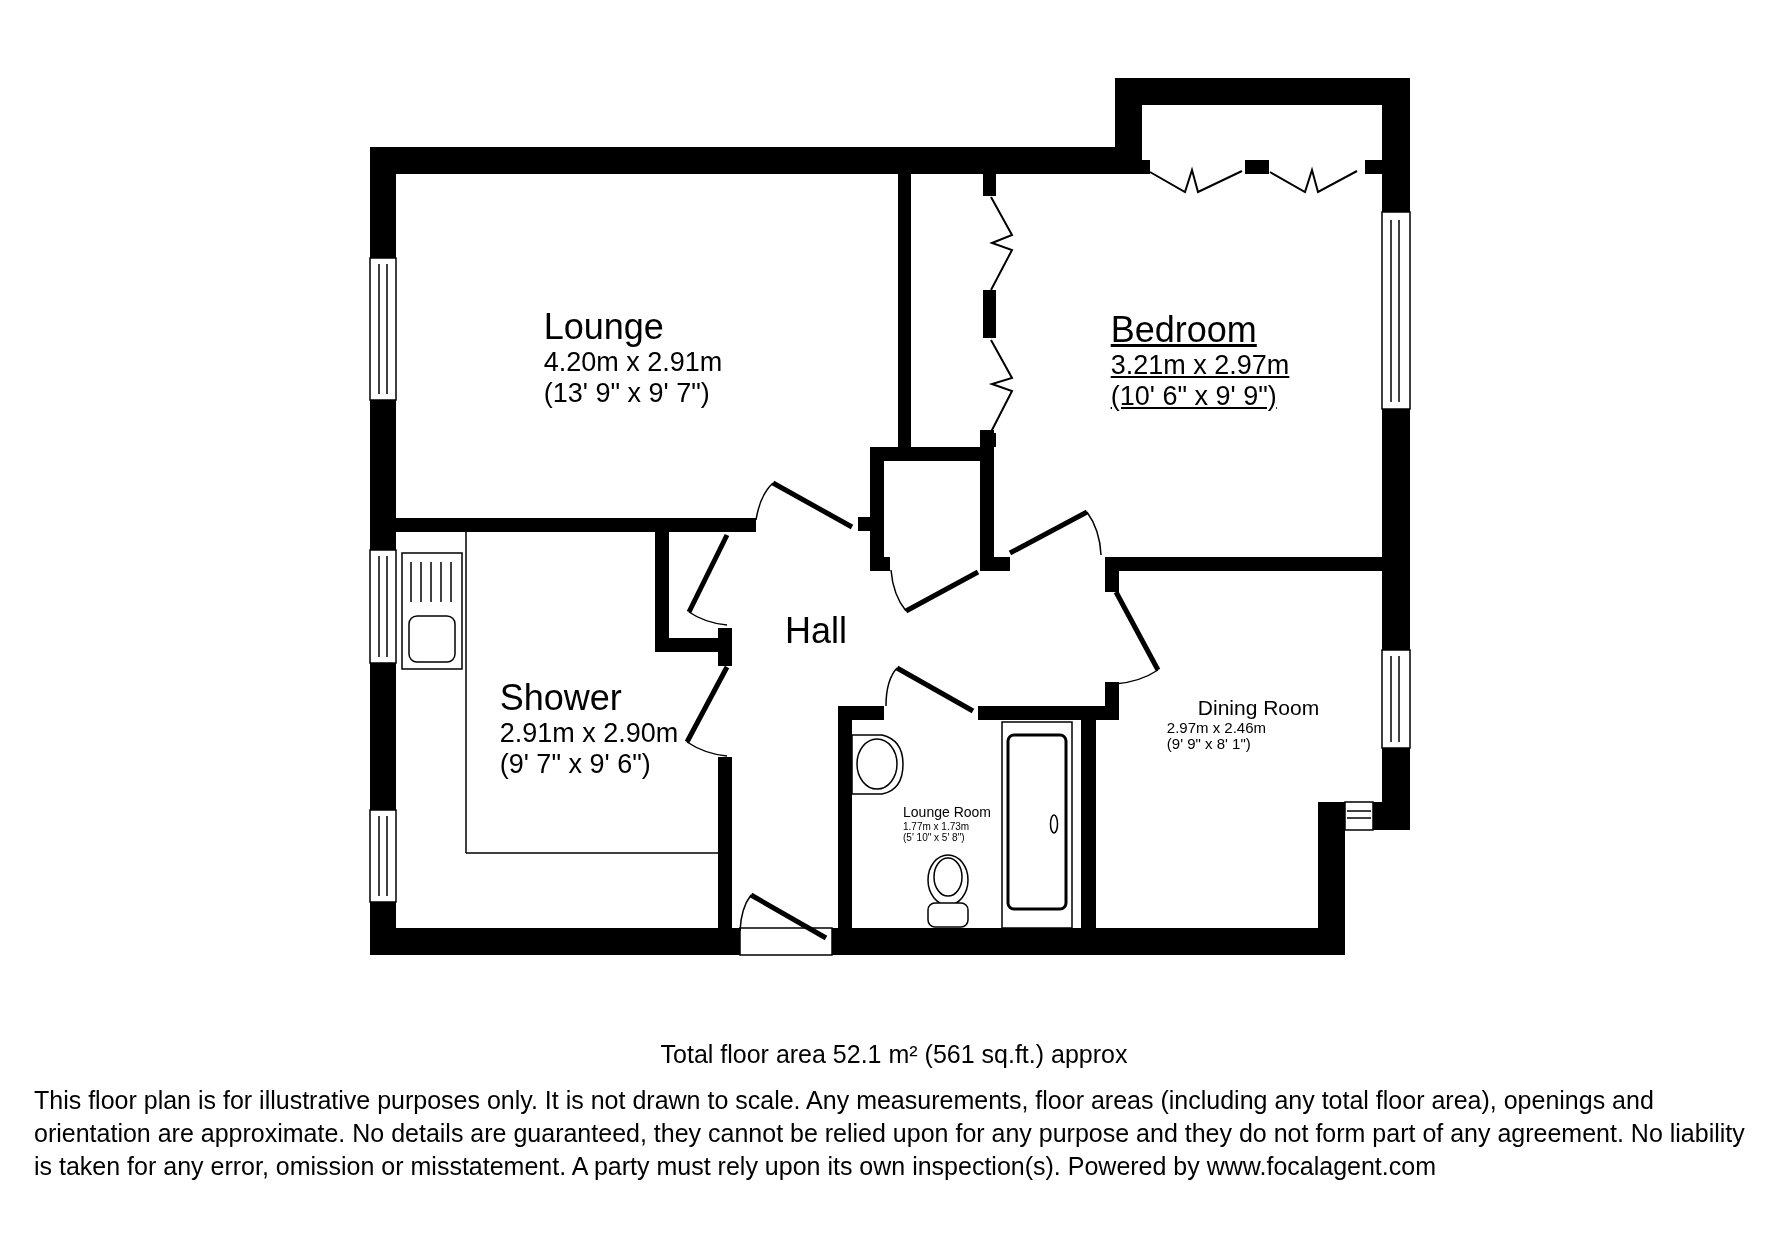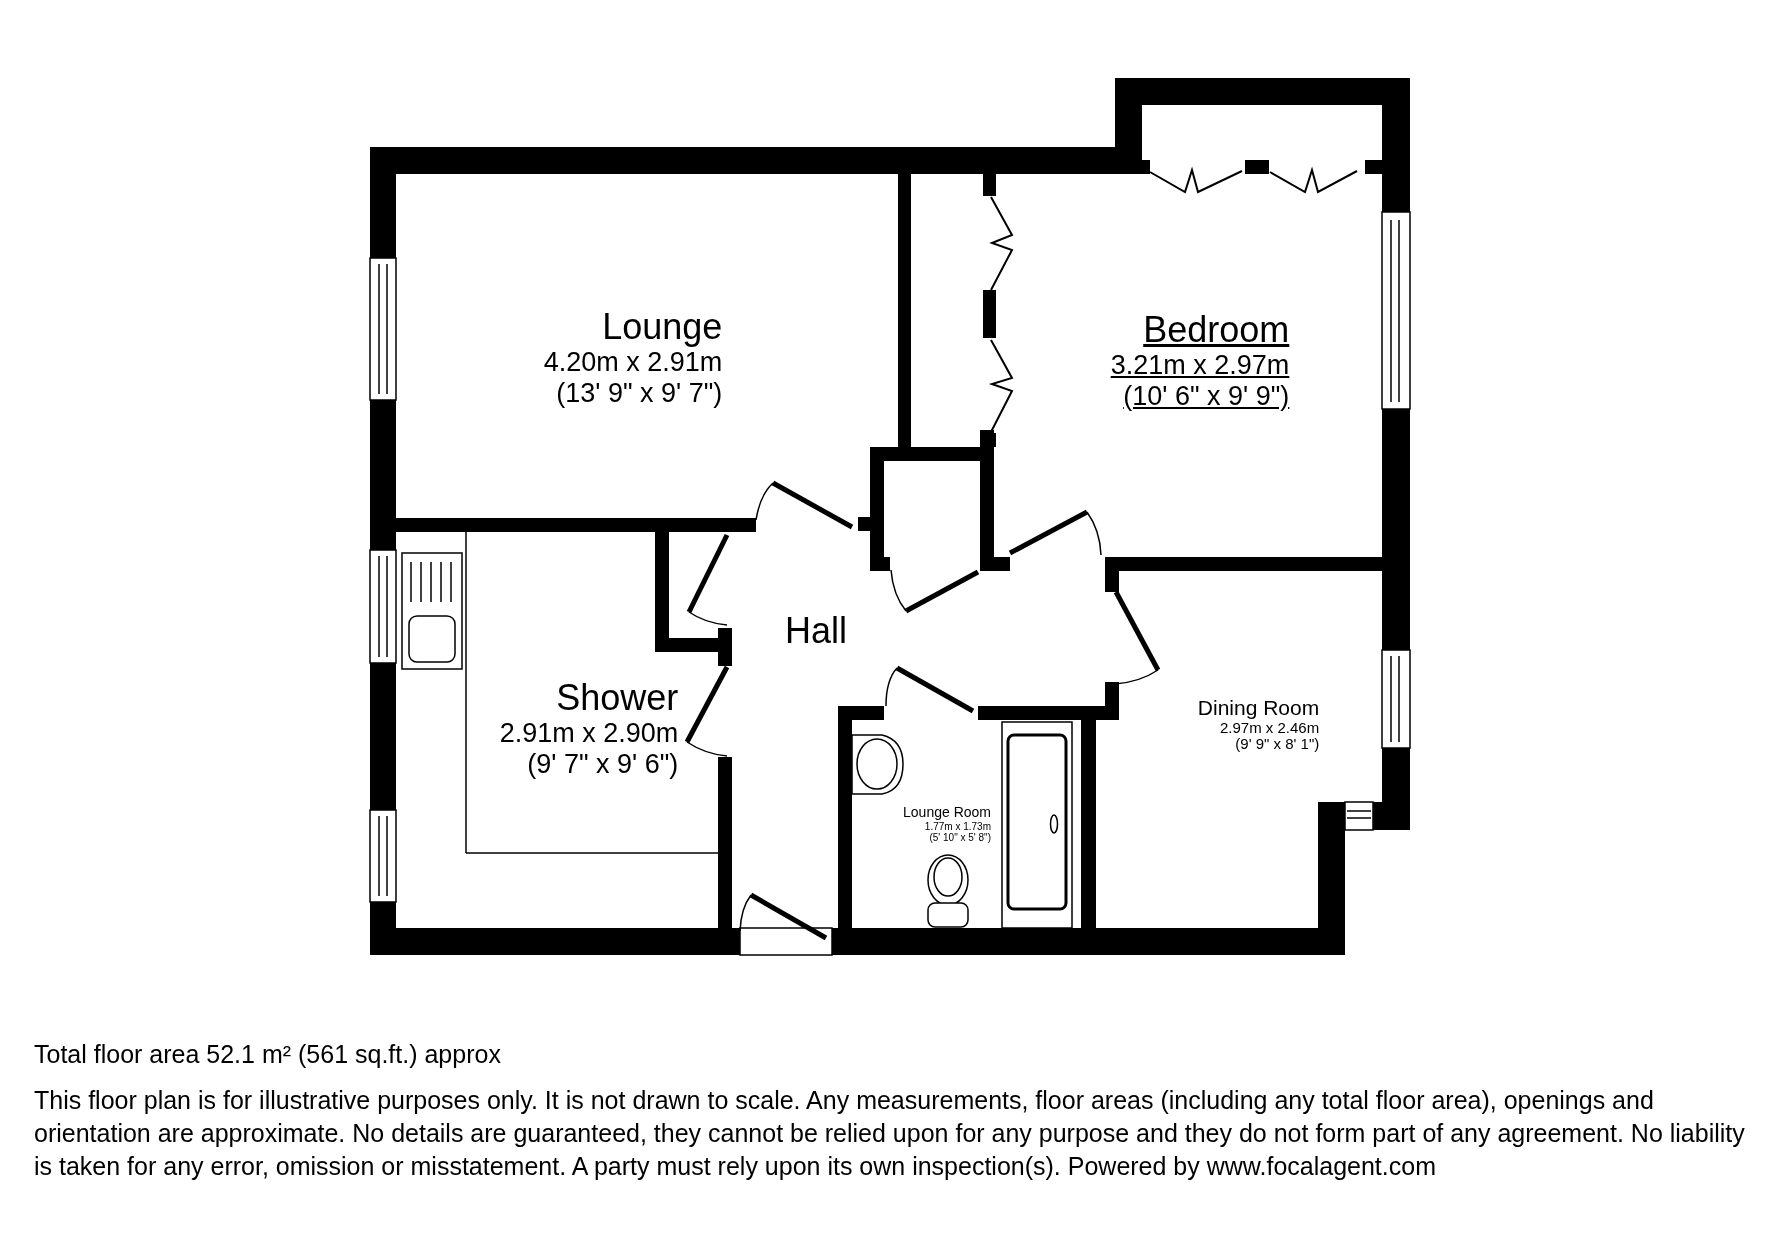--- a/index.html
+++ b/index.html
@@ -1,28 +1,28 @@
 <!DOCTYPE html>
 <html><head>
 <meta charset="utf-8">
 <style>
   html, body { margin: 0; padding: 0; background: #ffffff; }
   body { width: 1771px; height: 1239px; position: relative; overflow: hidden; font-family: "Liberation Sans", sans-serif; color: #000; }
   #plan { position: absolute; left: 0; top: 0; width: 1771px; height: 1000px; }
-  .room-label { position: absolute; text-align: right; white-space: nowrap; transform: translateX(-50%); line-height: 1.12; }
+  .room-label { position: absolute; text-align: left; white-space: nowrap; transform: translateX(-50%); line-height: 1.12; }
   .room-name { display: block; }
   .room-dim { display: block; }
   .lg .room-name { font-size: 36px; }
   .lg .room-dim { font-size: 27px; }
   .md .room-name { font-size: 21px; margin-left: 31px; }
   .md .room-dim { font-size: 15px; }
   .sm .room-name { font-size: 14px; }
   .sm .room-dim { font-size: 10px; }
   #footer { position: absolute; left: 34px; top: 1038px; width: 1720px; font-size: 25px; line-height: 33px; }
-  #total-area { margin-bottom: 13px; }
+  #total-area { margin-bottom: 13px; text-align: center; }
 </style>
 </head>
 <body>
 
 <svg id="plan" viewBox="0 0 1771 1000" xmlns="http://www.w3.org/2000/svg">
   <g fill="#000">
 
     <rect x="370" y="147" width="26" height="808"></rect>
 
     <rect x="370" y="147" width="770" height="27"></rect>

